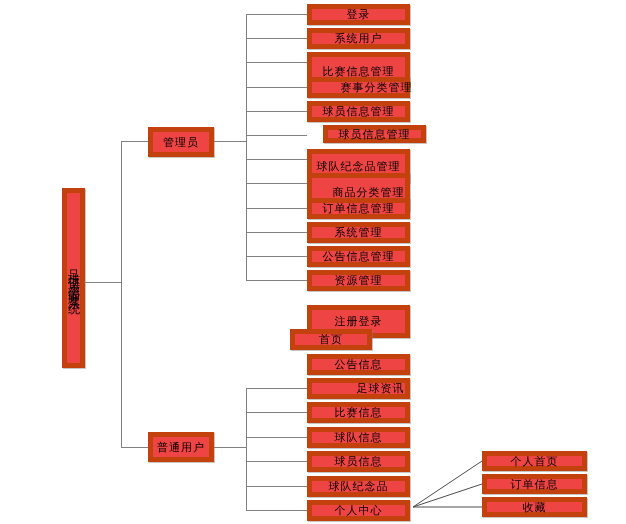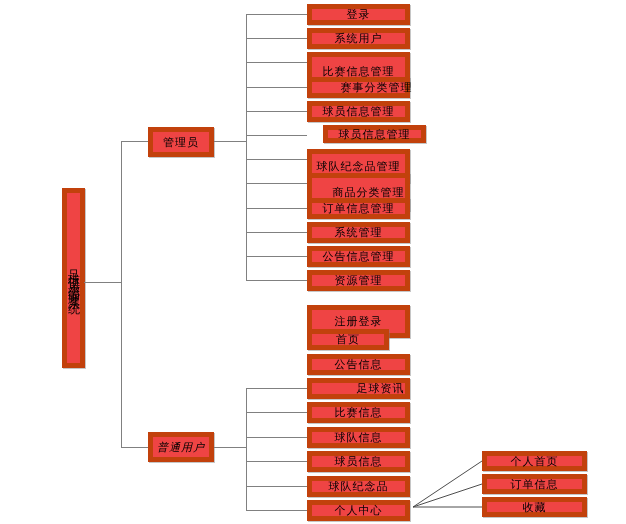--- a/index.html
+++ b/index.html
@@ -41,37 +41,37 @@
 </style>
 </head>
 <body>
 
 <div class="canvas">
 
   <div class="node root-node" style="left:62px;top:188px;width:23px;height:180px;">足球俱乐部管理系统</div>
 
   <div class="node" style="left:148px;top:127px;width:66px;height:30px;">管理员</div>
 
-  <div class="node" style="left:148px;top:432px;width:66px;height:30px;font-style:italic;">普通用户</div>
+  <div class="node" style="left:148px;top:432px;width:66px;height:30px;">普通用户</div>
 
   <div id="nodes">
       <div class="node" style="left: 307px; top: 4px; width: 103px; height: 21px;">登录</div>
       <div class="node" style="left: 307px; top: 28px; width: 103px; height: 21px;">系统用户</div>
       <div class="node" style="left: 307px; top: 52px; width: 103px; height: 38px;">比赛信息管理</div>
       <div class="node" style="left: 307px; top: 77px; width: 103px; height: 21px; padding-left: 36px;">赛事分类管理</div>
       <div class="node" style="left: 307px; top: 101px; width: 103px; height: 21px;">球员信息管理</div>
       <div class="node" style="left: 307px; top: 125px; width: 103px; height: 18px; margin-left: 16px;">球员信息管理</div>
       <div class="node" style="left: 307px; top: 149px; width: 103px; height: 34px;">球队纪念品管理</div>
       <div class="node" style="left: 307px; top: 173px; width: 103px; height: 38px; padding-left: 20px;">商品分类管理</div>
       <div class="node" style="left: 307px; top: 198px; width: 103px; height: 21px;">订单信息管理</div>
       <div class="node" style="left: 307px; top: 222px; width: 103px; height: 21px;">系统管理</div>
       <div class="node" style="left: 307px; top: 246px; width: 103px; height: 21px;">公告信息管理</div>
       <div class="node" style="left: 307px; top: 270px; width: 103px; height: 21px;">资源管理</div>
       <div class="node" style="left: 307px; top: 305px; width: 103px; height: 33px;">注册登录</div>
-      <div class="node" style="left: 307px; top: 329px; width: 82px; height: 21px;">首页</div>
+      <div class="node" style="left: 290px; top: 329px; width: 82px; height: 21px;">首页</div>
       <div class="node" style="left: 307px; top: 354px; width: 103px; height: 21px;">公告信息</div>
       <div class="node" style="left: 307px; top: 378px; width: 103px; height: 21px; padding-left: 44px;">足球资讯</div>
       <div class="node" style="left: 307px; top: 402px; width: 103px; height: 21px;">比赛信息</div>
       <div class="node" style="left: 307px; top: 427px; width: 103px; height: 21px; text-align: center;">球队信息</div>
       <div class="node" style="left: 307px; top: 451px; width: 103px; height: 21px;">球员信息</div>
       <div class="node" style="left: 307px; top: 476px; width: 103px; height: 21px;">球队纪念品</div>
       <div class="node" style="left: 307px; top: 500px; width: 103px; height: 21px;">个人中心</div>
       <div class="node" style="left: 482px; top: 451px; width: 105px; height: 20px; text-align: right;">个人首页</div>
       <div class="node" style="left: 482px; top: 474px; width: 105px; height: 20px;">订单信息</div>
       <div class="node" style="left: 482px; top: 497px; width: 105px; height: 20px;">收藏</div>

